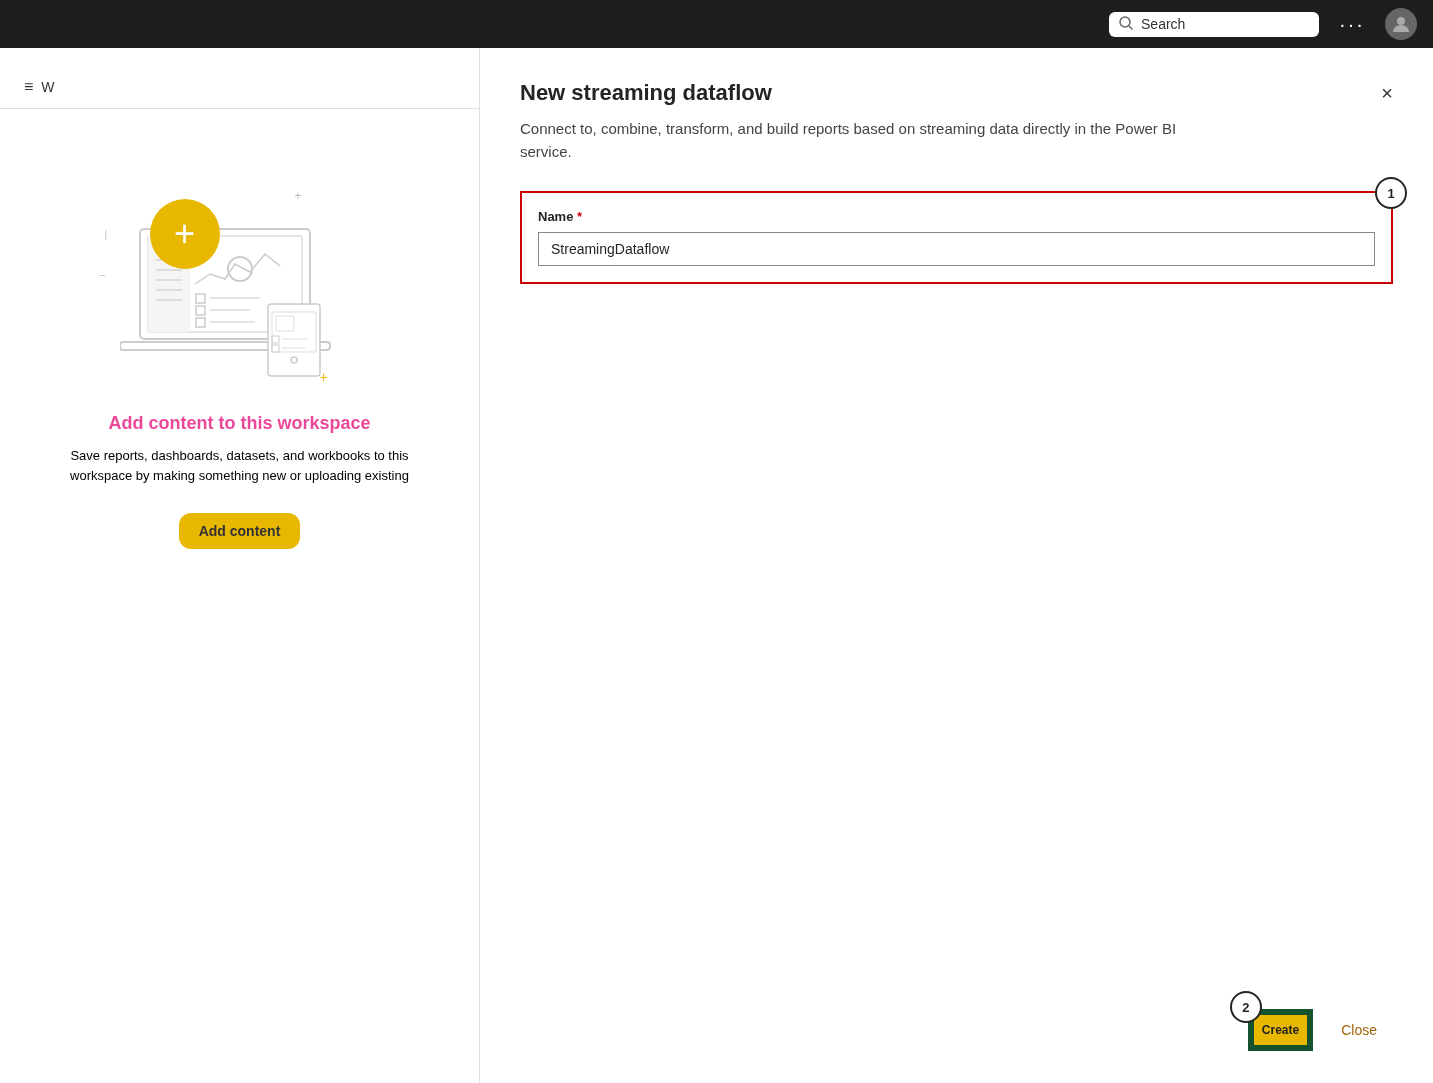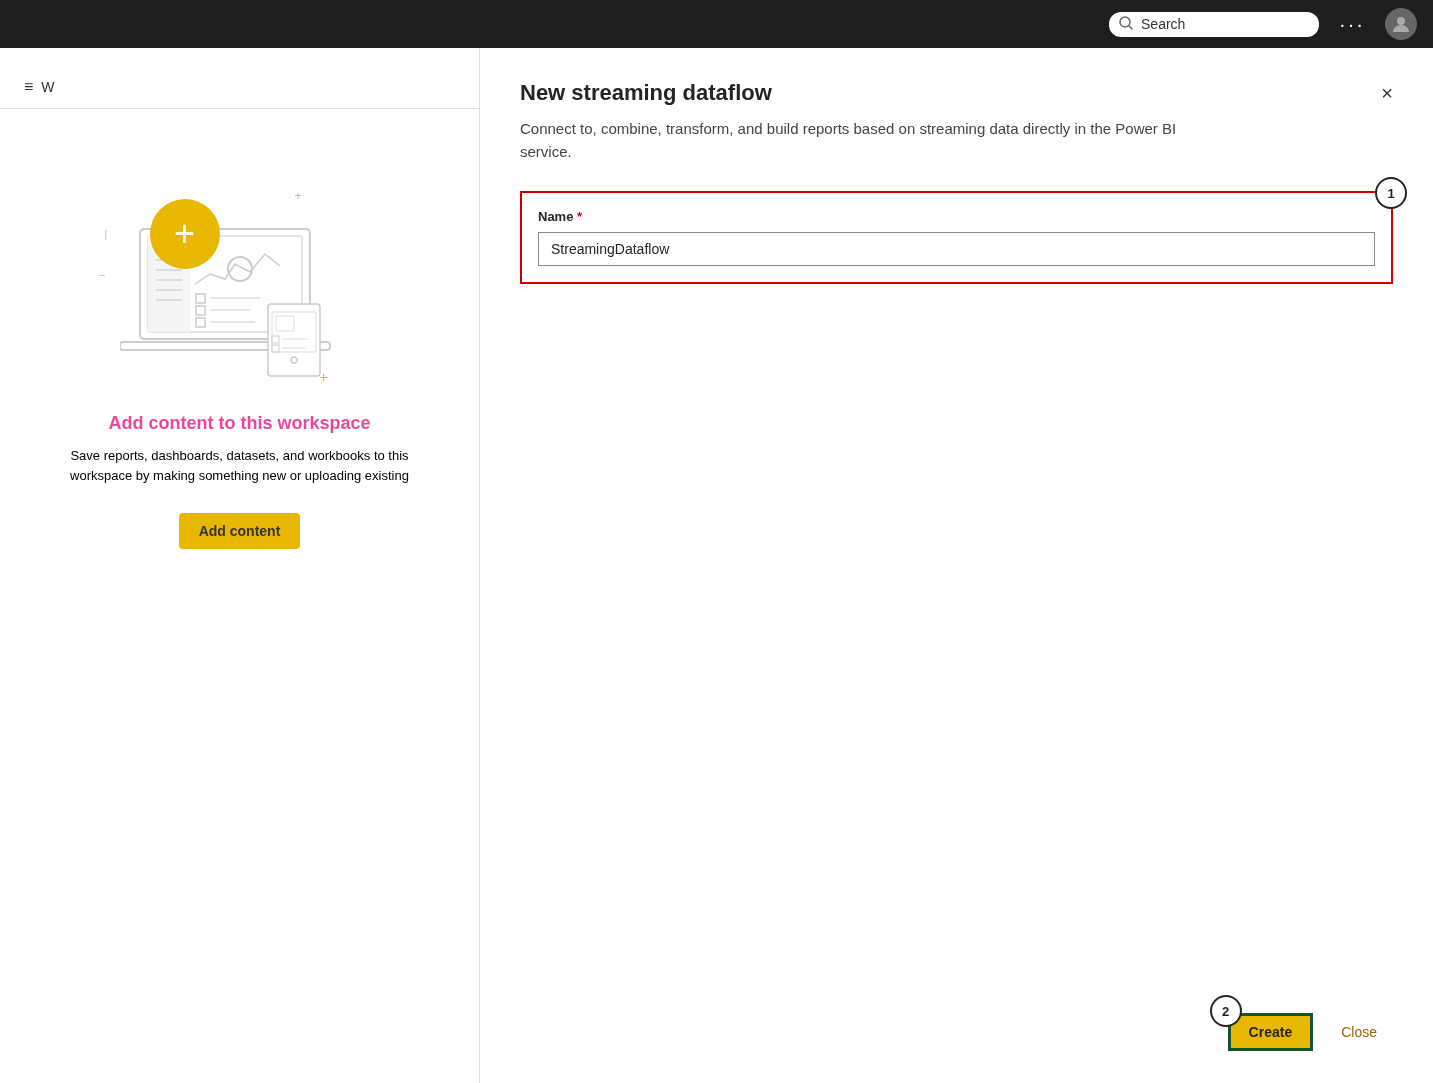--- a/index.html
+++ b/index.html
@@ -23,21 +23,21 @@
       padding: 0 16px;
       gap: 12px;
       position: relative;
       z-index: 10;
     }
 
     .search-box {
       display: flex;
       align-items: center;
       background: #fff;
-      border-radius: 12px;
+      border-radius: 6px;
       padding: 4px 10px;
       width: 210px;
       gap: 8px;
     }
 
     .search-icon-svg {
       color: #666;
       font-size: 14px;
     }
 
@@ -164,21 +164,21 @@
     }
 
     .add-content-btn {
       background: #e8b800;
       color: #333;
       border: none;
       padding: 10px 20px;
       font-size: 14px;
       font-weight: 600;
       cursor: pointer;
-      border-radius: 4px;
+      border-radius: 12px;
     }
 
     
     .deco-plus {
       position: absolute;
       color: #ccc;
       font-size: 14px;
       font-weight: 300;
     }
 
@@ -312,23 +312,23 @@
       align-items: center;
       justify-content: center;
       font-size: 13px;
       font-weight: 600;
       color: #252423;
     }
 
     .create-btn {
       background: #e8b800;
       color: #252423;
-      border: 3px solid #14532d;
-      padding: 8px 18px;
-      font-size: 14px;
+      border: 6px solid #14532d;
+      padding: 8px 8px;
+      font-size: 12px;
       font-weight: 600;
       cursor: pointer;
       font-family: 'Segoe UI', sans-serif;
     }
 
     .close-btn {
       background: none;
       border: none;
       padding: 8px 16px;
       font-size: 14px;

